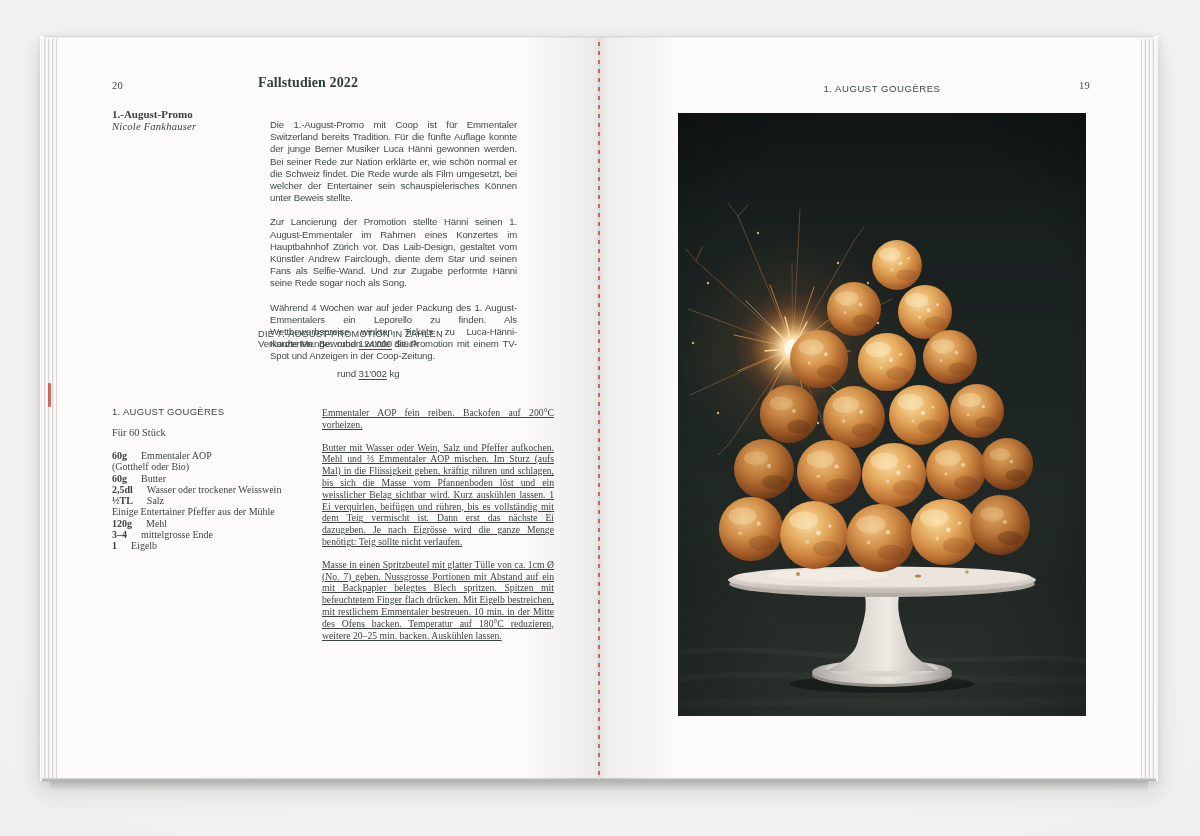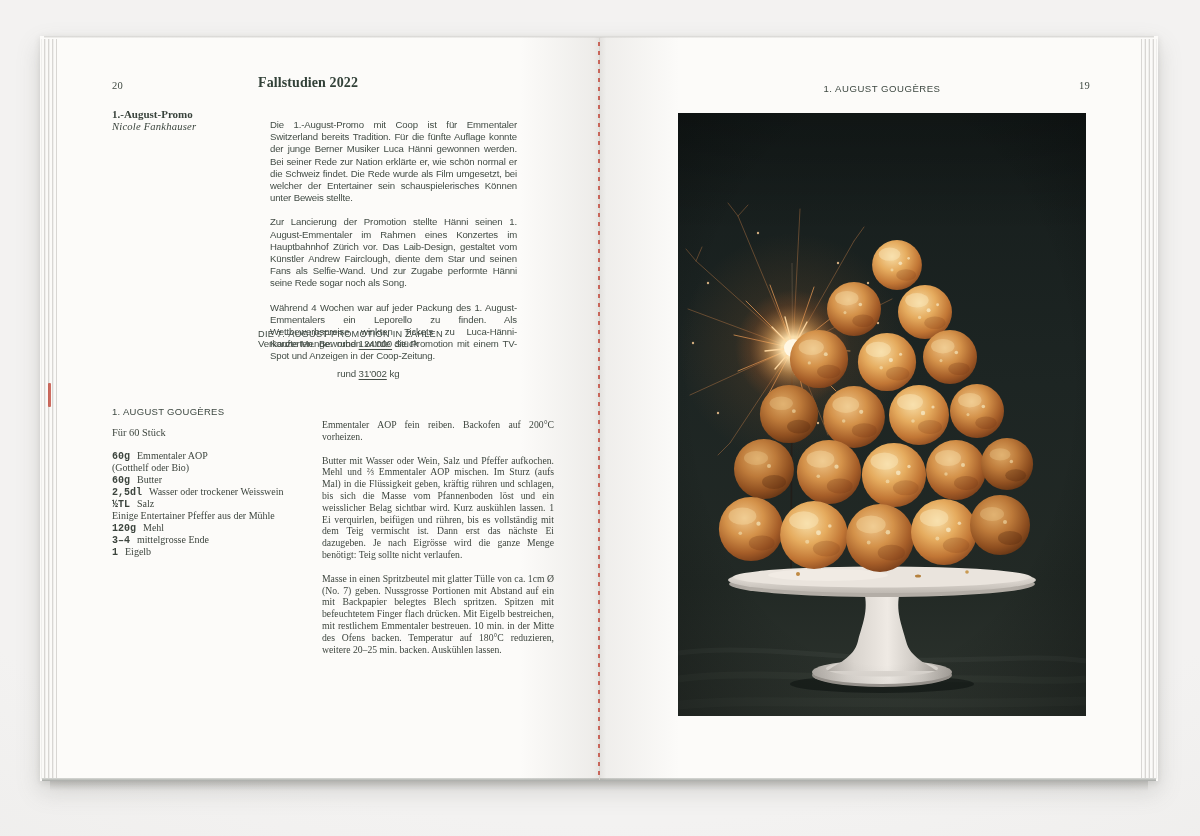--- a/index.html
+++ b/index.html
@@ -40,23 +40,23 @@
   .intro p{margin:12px;}
   .caps-head{font-size:9.2px;color:#3e4942;letter-spacing:.25px;}
   .stats-line{font-size:9.7px;color:#434d46;letter-spacing:-.1px;}
   .stats-label{display:inline-block;width:79px;}
   .u{text-decoration:underline;text-underline-offset:1.5px;}
   .recipe-title{font-size:9.5px;color:#3e4942;letter-spacing:.3px;}
   .yield{font-size:10.4px;color:#3c443d;}
   .ingredients{width:212px;font-size:10px;line-height:11.3px;color:#3c443d;}
   .ingredients div{white-space:nowrap;}
   .ing-b{font-weight:700;}
-  .ing-b:not(:empty){padding-right:7px;font-family:Liberation Mono, monospace;}
+  .ing-b:not(:empty){padding-right:14px;}
   .steps{width:232px;font-size:9.7px;line-height:11.8px;text-align:justify;color:#3c443d;}
-  .steps p{margin:12px 0 11px 0;}
+  .steps p{margin:0 0 11px 0;text-decoration:underline;}
   .right-header{left:678px;top:83px;width:408px;text-align:center;font-size:9.6px;
          color:#3e4942;letter-spacing:.5px;}
   .pn19{left:1056px;top:80px;width:34px;text-align:right;}
   .photo-wrap{left:678px;top:113px;width:408px;height:603px;}
 </style>
 </head>
 <body>
 
 <div id="scene">
 

